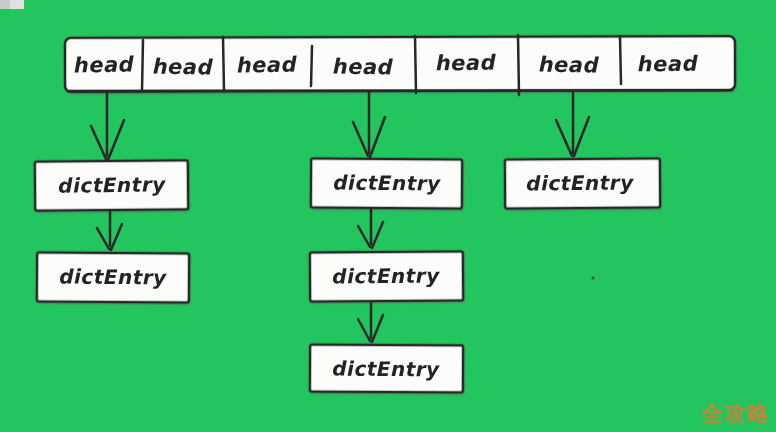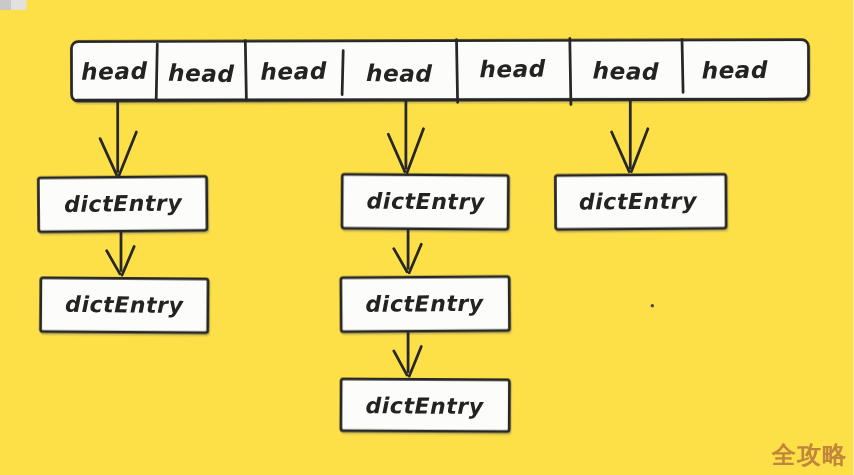--- a/index.html
+++ b/index.html
@@ -5,21 +5,21 @@
   html, body {
     margin: 0;
     padding: 0;
     background: #ffffff;
     font-family: "DejaVu Sans", sans-serif;
   }
   .stage {
     position: relative;
     width: 776px;
     height: 432px;
-    background: #fde047;
+    background: #22c55e;
     overflow: hidden;
   }
   svg { display: block; }
   .ink {
     stroke: #272727;
     stroke-width: 2.5;
     stroke-linecap: round;
     stroke-linejoin: round;
     fill: none;
   }

